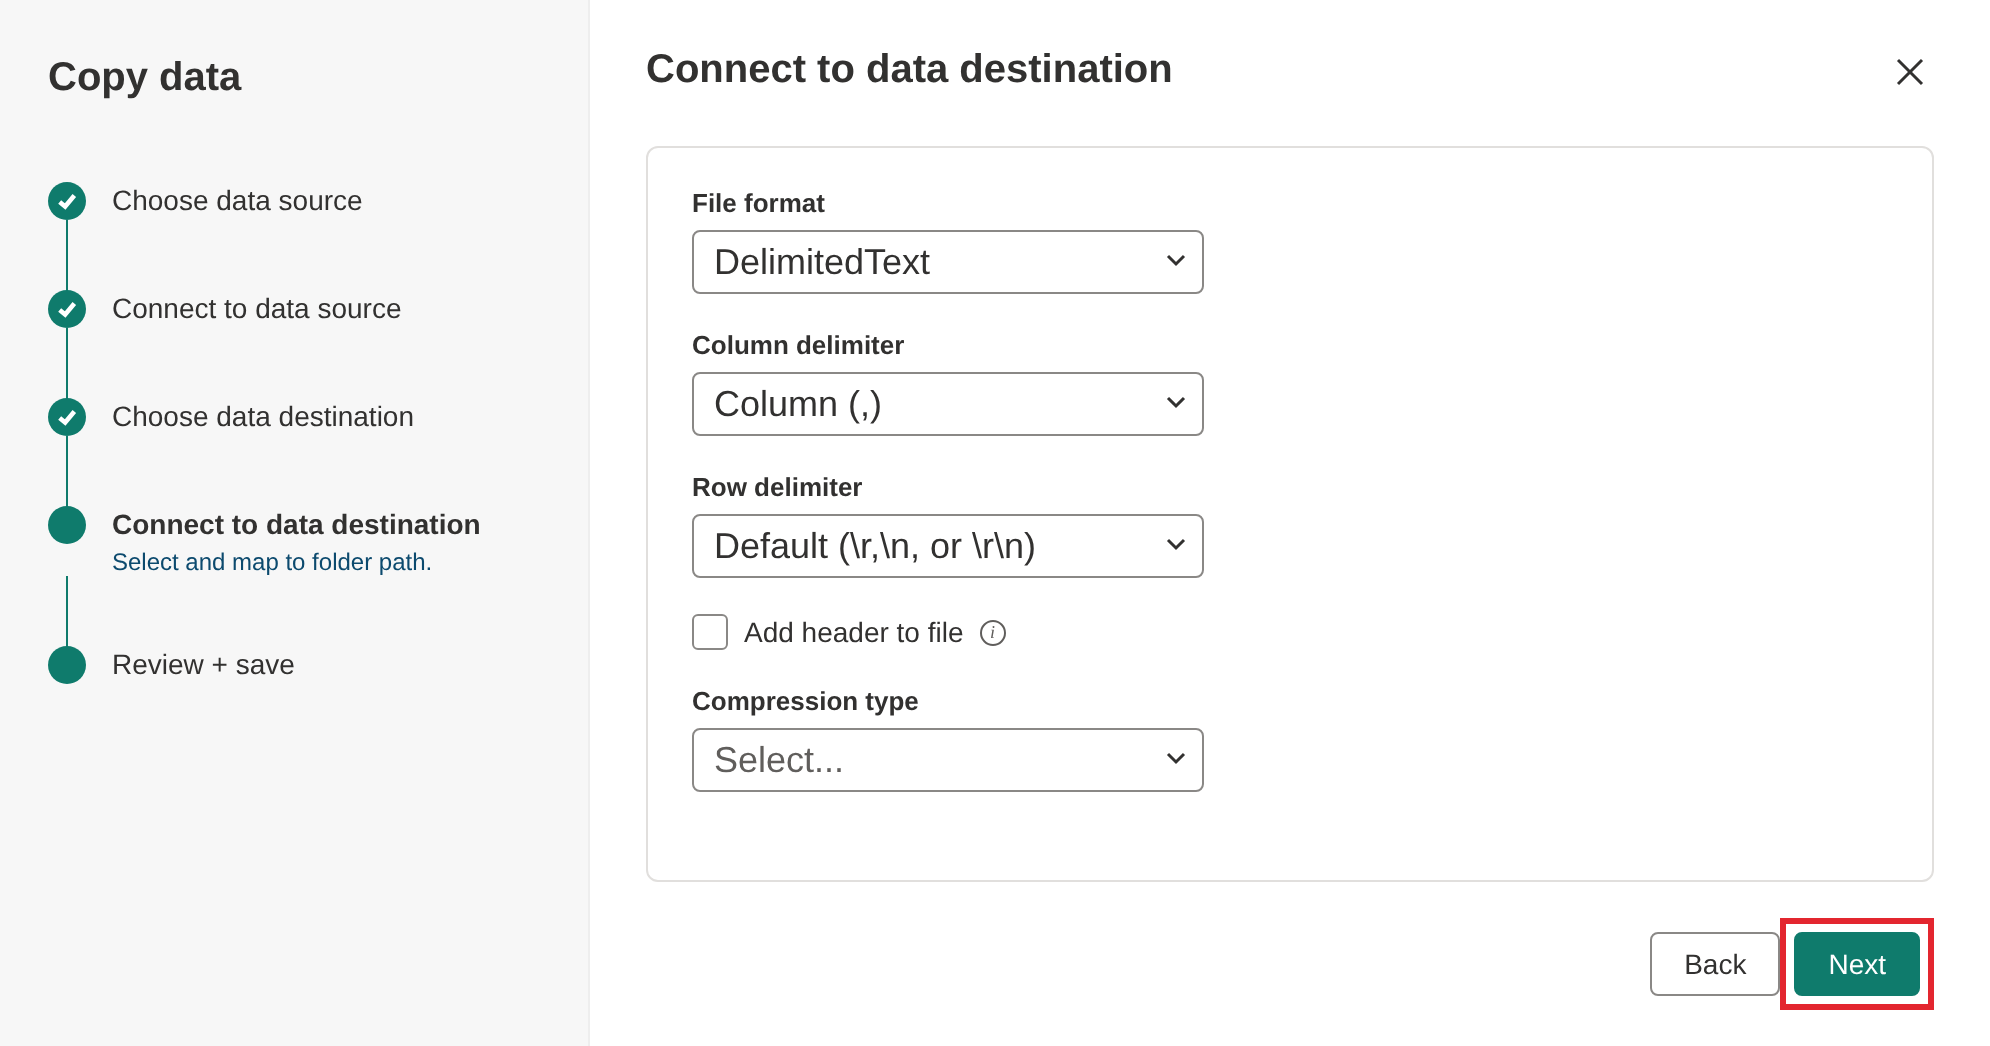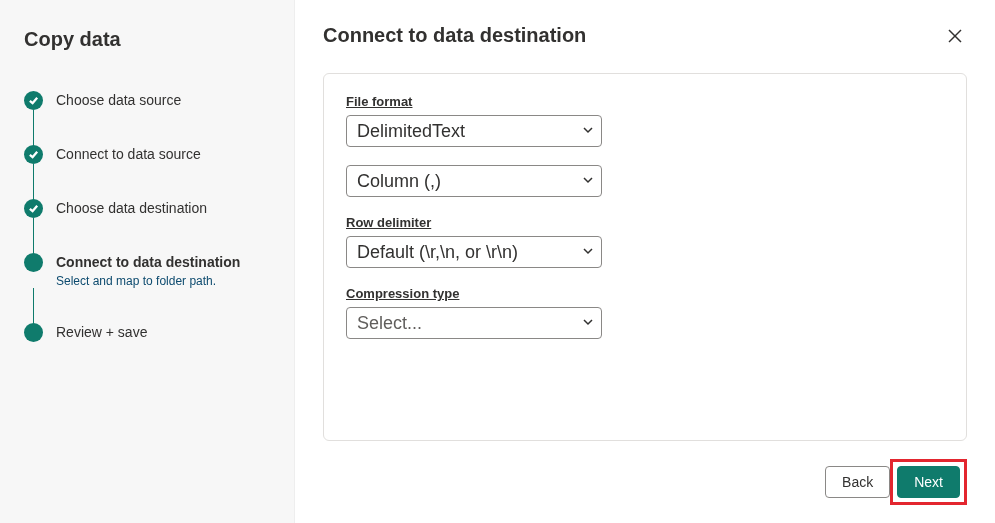--- a/index.html
+++ b/index.html
@@ -106,21 +106,20 @@
       padding: 20px 22px 30px 22px;
       flex: 1;
       overflow: auto;
     }
     .field-group { margin-bottom: 18px; }
     .field-label {
       font-size: 13px;
       font-weight: 600;
       margin-bottom: 6px;
       display: block;
-      text-decoration: underline;
     }
     .select-wrap {
       position: relative;
       width: 256px;
     }
     .select-box {
       width: 100%;
       height: 32px;
       border: 1px solid #8a8886;
       border-radius: 4px;
@@ -262,20 +261,21 @@
         <button class="select-box">
           <span>DelimitedText</span>
         </button>
         <span class="chevron"><svg viewBox="0 0 12 12">
               <polyline points="2,4 6,8 10,4"></polyline>
             </svg></span>
       </div>
     </div>
 
     <div class="field-group">
+      <label class="field-label">Column delimiter</label>
       <div class="select-wrap">
         <button class="select-box">
           <span>Column (,)</span>
         </button>
         <span class="chevron"><svg viewBox="0 0 12 12">
               <polyline points="2,4 6,8 10,4"></polyline>
             </svg></span>
       </div>
     </div>
 
@@ -284,20 +284,25 @@
       <div class="select-wrap">
         <button class="select-box">
           <span>Default (\r,\n, or \r\n)</span>
         </button>
         <span class="chevron"><svg viewBox="0 0 12 12">
               <polyline points="2,4 6,8 10,4"></polyline>
             </svg></span>
       </div>
     </div>
 
+    <div class="checkbox-row">
+      <button class="checkbox"></button>
+      <span>Add header to file</span>
+      <span class="info-icon">i</span>
+    </div>
 
     <div class="field-group">
       <label class="field-label">Compression type</label>
       <div class="select-wrap">
         <button class="select-box placeholder">
           <span>Select...</span>
         </button>
         <span class="chevron"><svg viewBox="0 0 12 12">
               <polyline points="2,4 6,8 10,4"></polyline>
             </svg></span>

